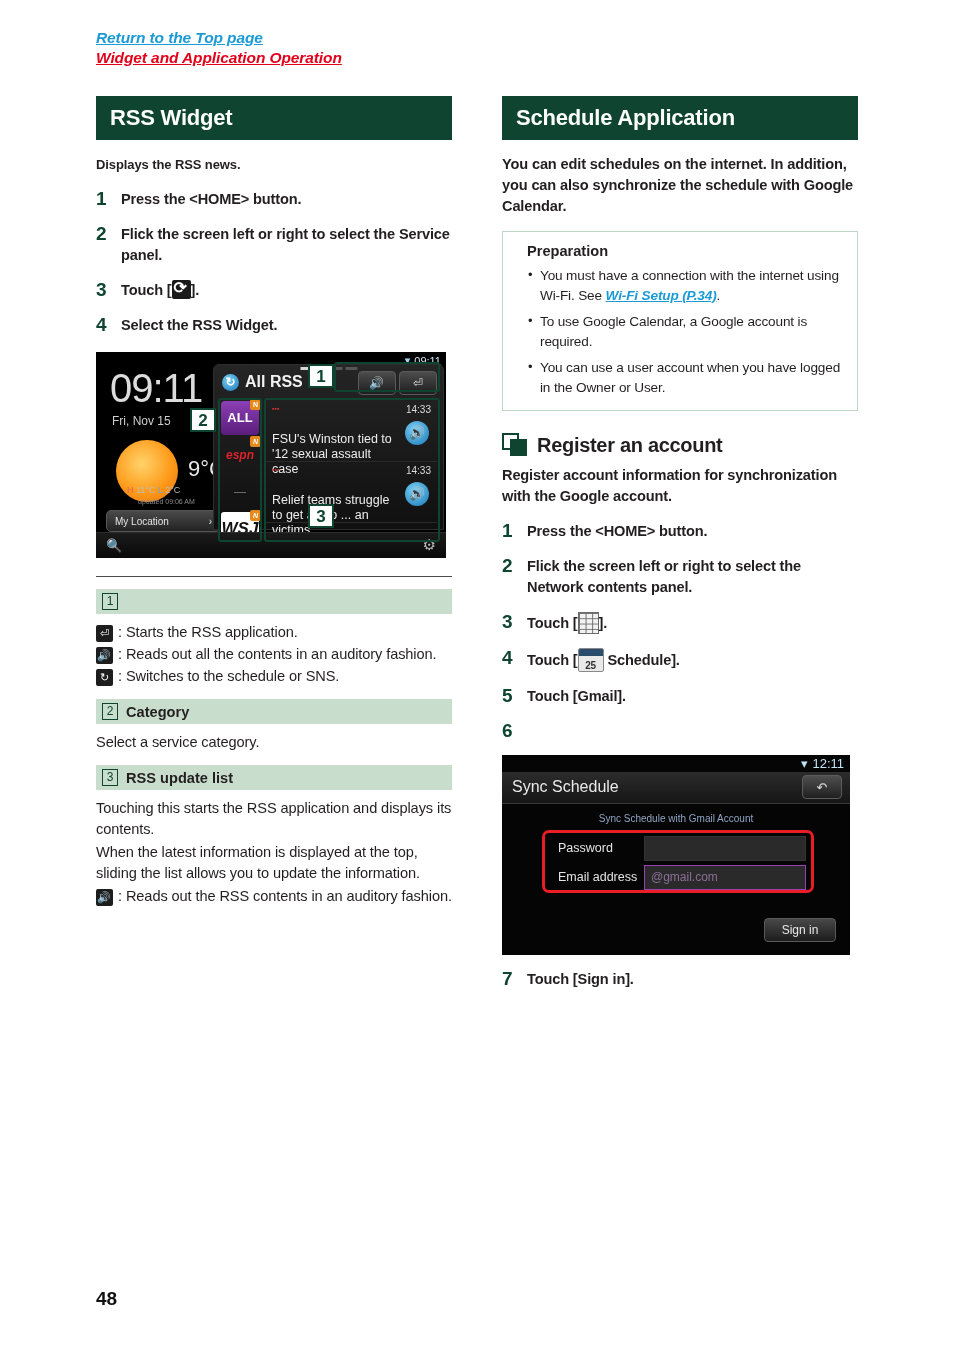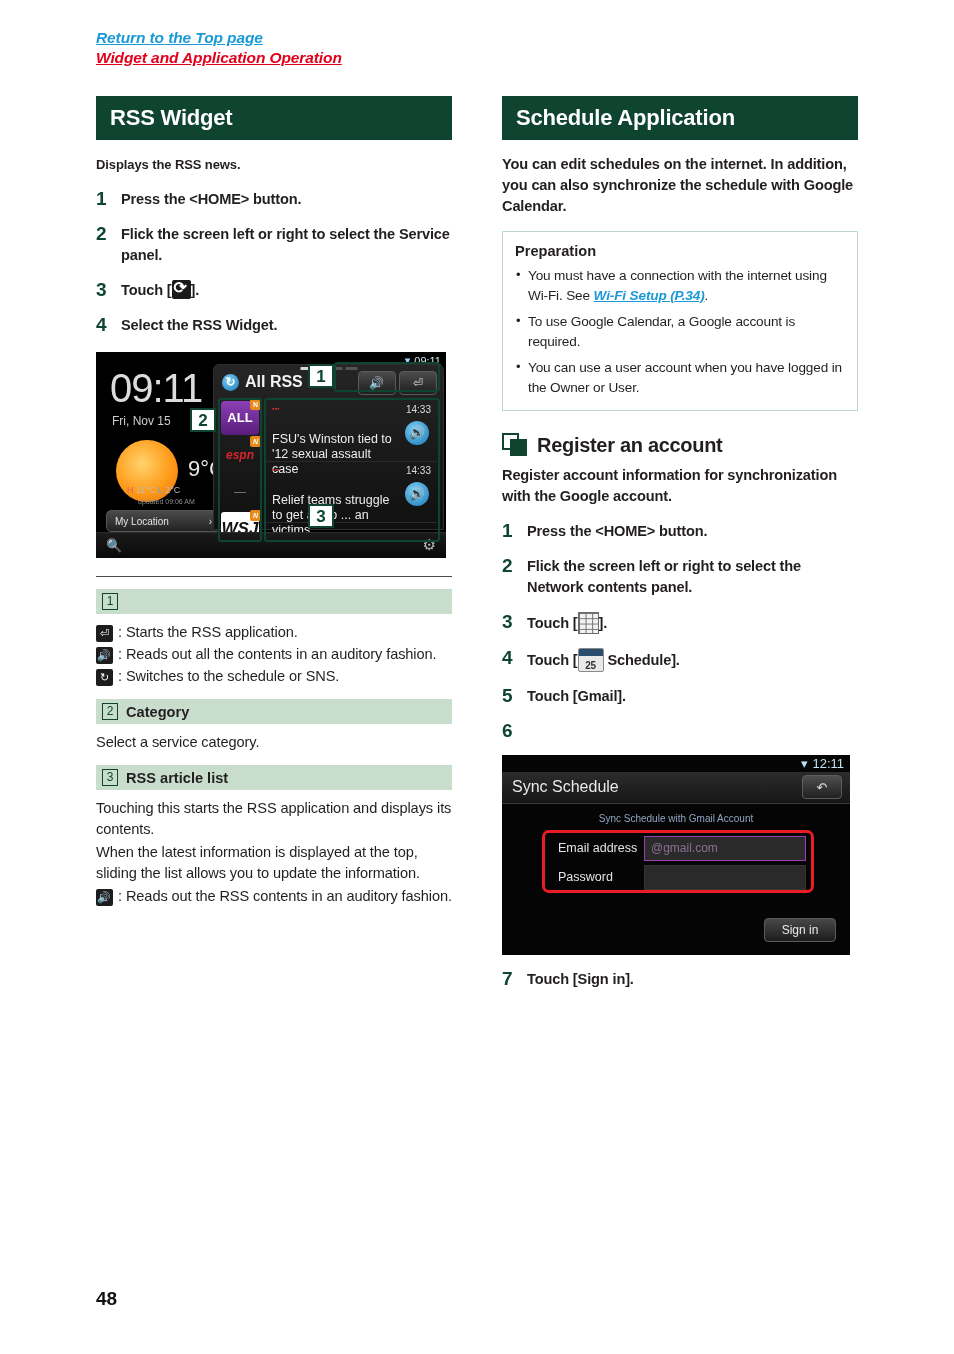--- a/index.html
+++ b/index.html
@@ -219,21 +219,21 @@
   .icon-line .gi { flex: none; margin-right: 5px; margin-top: 3px; }
   .icon-line .tx { flex: 1; }
 
   .gi-box {
     width: 17px; height: 17px; background: #1d1d1d; border-radius: 2px;
     color: #fff; font-size: 11px; text-align: center; line-height: 17px; display:inline-block;
   }
 
   
   .prep {
-    border: 1.5px solid #bcd8c5; padding: 11px 12px 13px 12px; margin-top: 14px;
+    border: 1.5px solid #bcd8c5; padding: 11px 12px 13px 24px; margin-top: 14px;
   }
   .prep-title { font-size: 14.6px; font-weight: bold; margin-bottom: 4px; }
   .prep ul { list-style: none; }
   .prep li {
     font-size: 13.6px; line-height: 19.5px; margin-top: 7px;
     padding-left: 13px; position: relative; letter-spacing: -0.15px;
   }
   .prep li::before {
     content: "\2022"; position: absolute; left: 1px; top: -1px; font-size: 13px;
   }
@@ -447,21 +447,21 @@
     <div class="exp-head">
       <span class="exp-num">2</span>
       <span class="exp-title">Category</span>
     </div>
     <div class="exp-body">
       <p>Select a service category.</p>
     </div>
 
     <div class="exp-head">
       <span class="exp-num">3</span>
-      <span class="exp-title">RSS article list</span>
+      <span class="exp-title">RSS update list</span>
     </div>
     <div class="exp-body">
       <p>Touching this starts the RSS application and displays its contents.</p>
       <p>When the latest information is displayed at the top, sliding the list allows you to update the information.</p>
       <div class="icon-line">
         <span class="gi gi-box">🔊</span>
         <span class="tx">: Reads out the RSS contents in an auditory fashion.</span>
       </div>
     </div>
   </div>
@@ -536,27 +536,27 @@
         <span>12:11</span>
       </div>
       <div class="sc-bar">
         <span class="t">Sync Schedule</span>
         <span class="sc-back">↶</span>
       </div>
       <div class="sc-sub">Sync Schedule with Gmail Account</div>
 
       <div class="sc-fieldwrap">
         <div class="sc-row">
+          <span class="sc-label">Password</span>
+          <span class="sc-input"></span>
+        </div>
+        <div class="sc-row">
           <span class="sc-label">Email address</span>
           <span class="sc-input focused">@gmail.com</span>
         </div>
-        <div class="sc-row">
-          <span class="sc-label">Password</span>
-          <span class="sc-input"></span>
-        </div>
       </div>
 
       <div class="sc-redbox"></div>
 
       <div class="sc-signin">Sign in</div>
     </div>
 
     <div class="step">
       <div class="step-num">7</div>
       <div class="step-txt">Touch [Sign in].</div>

